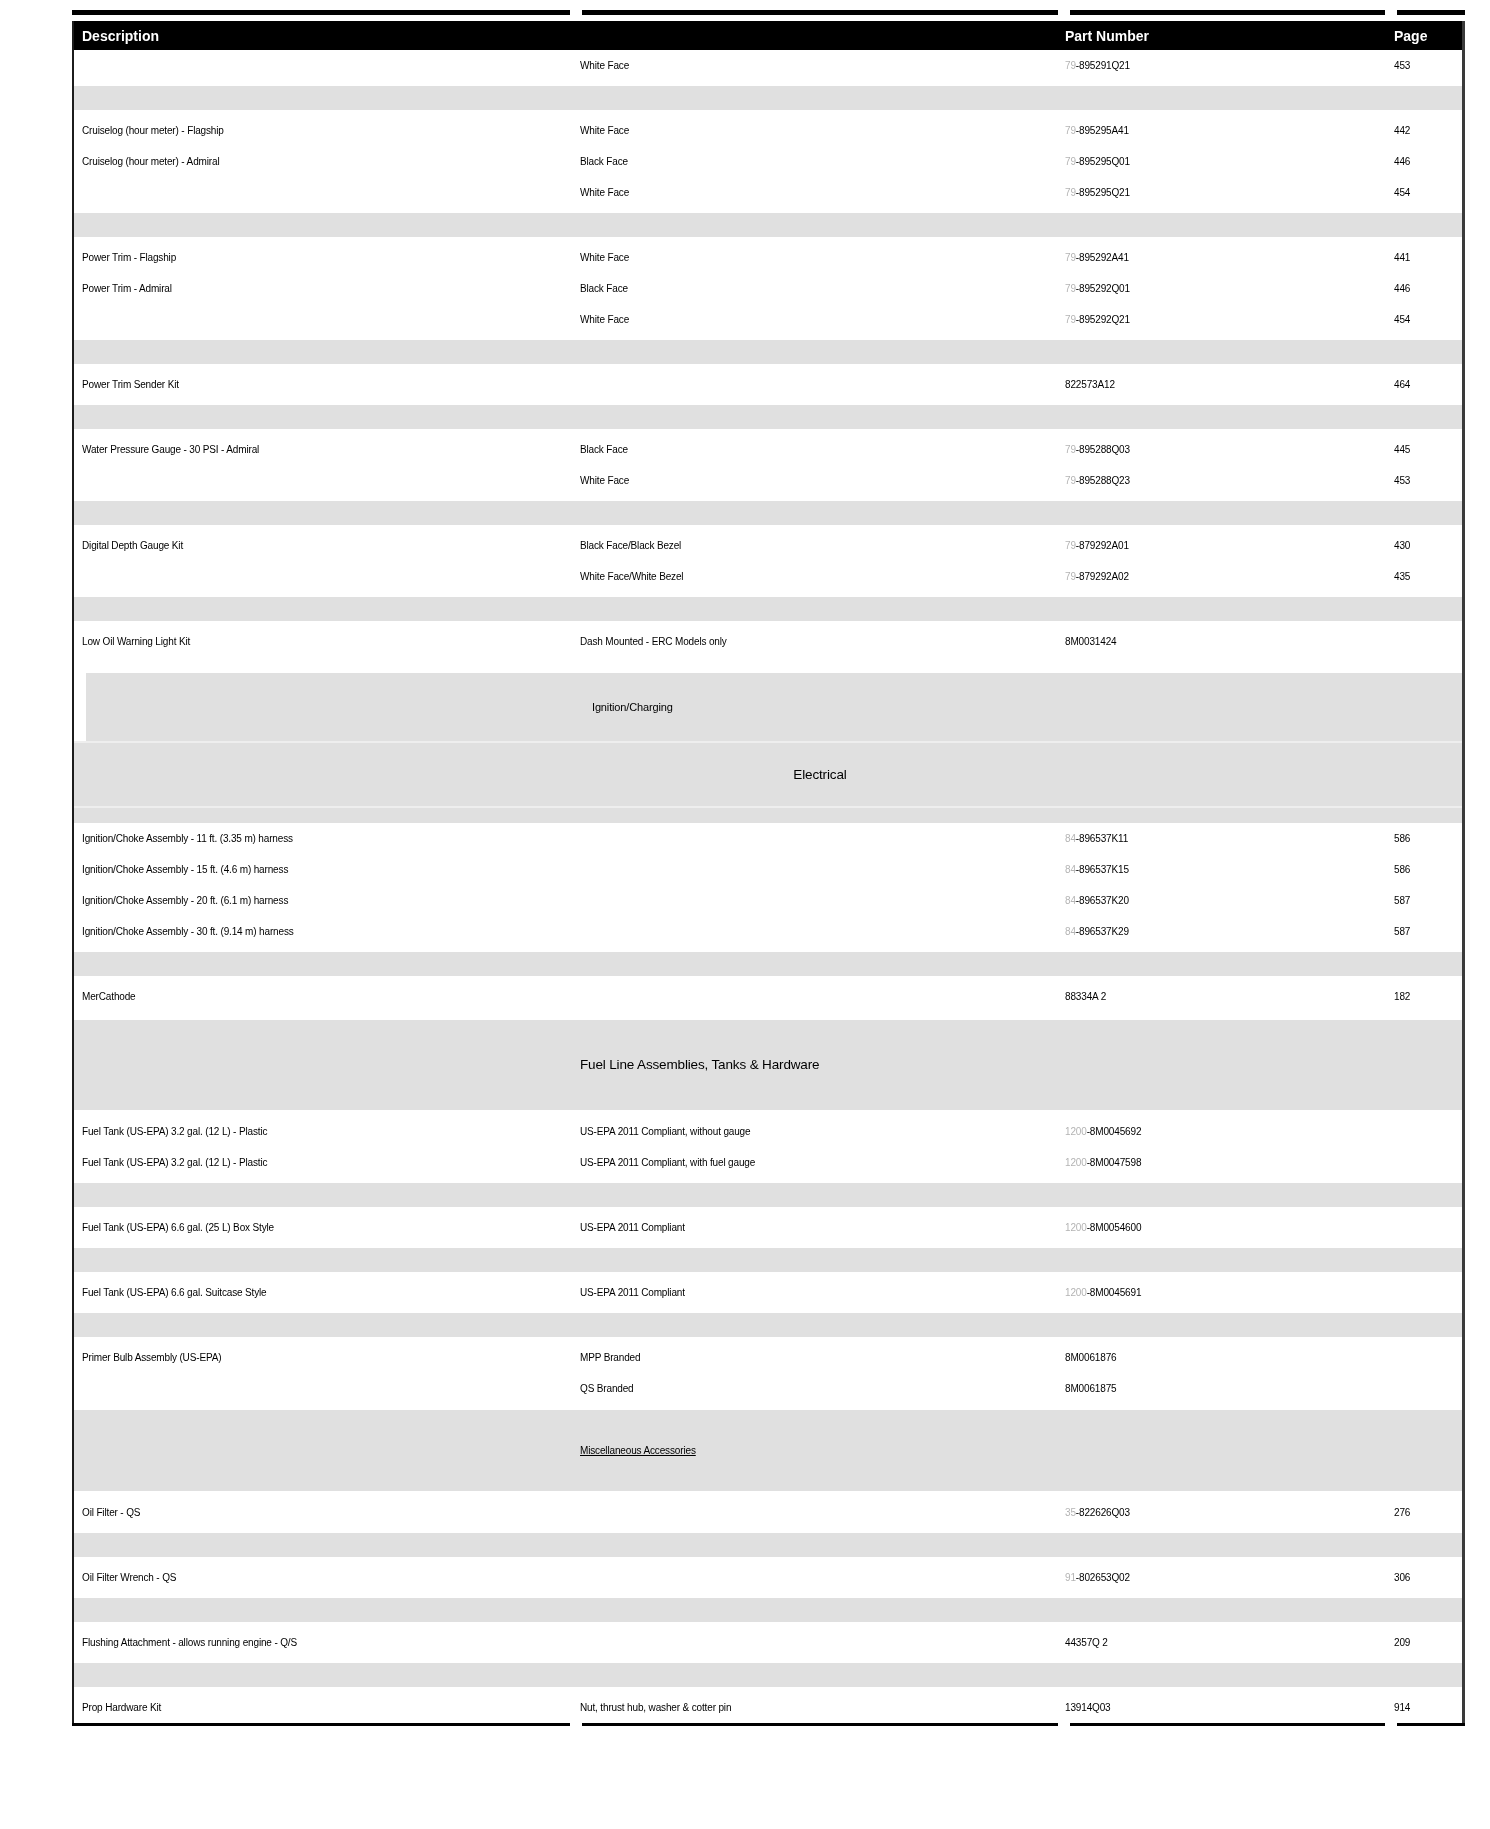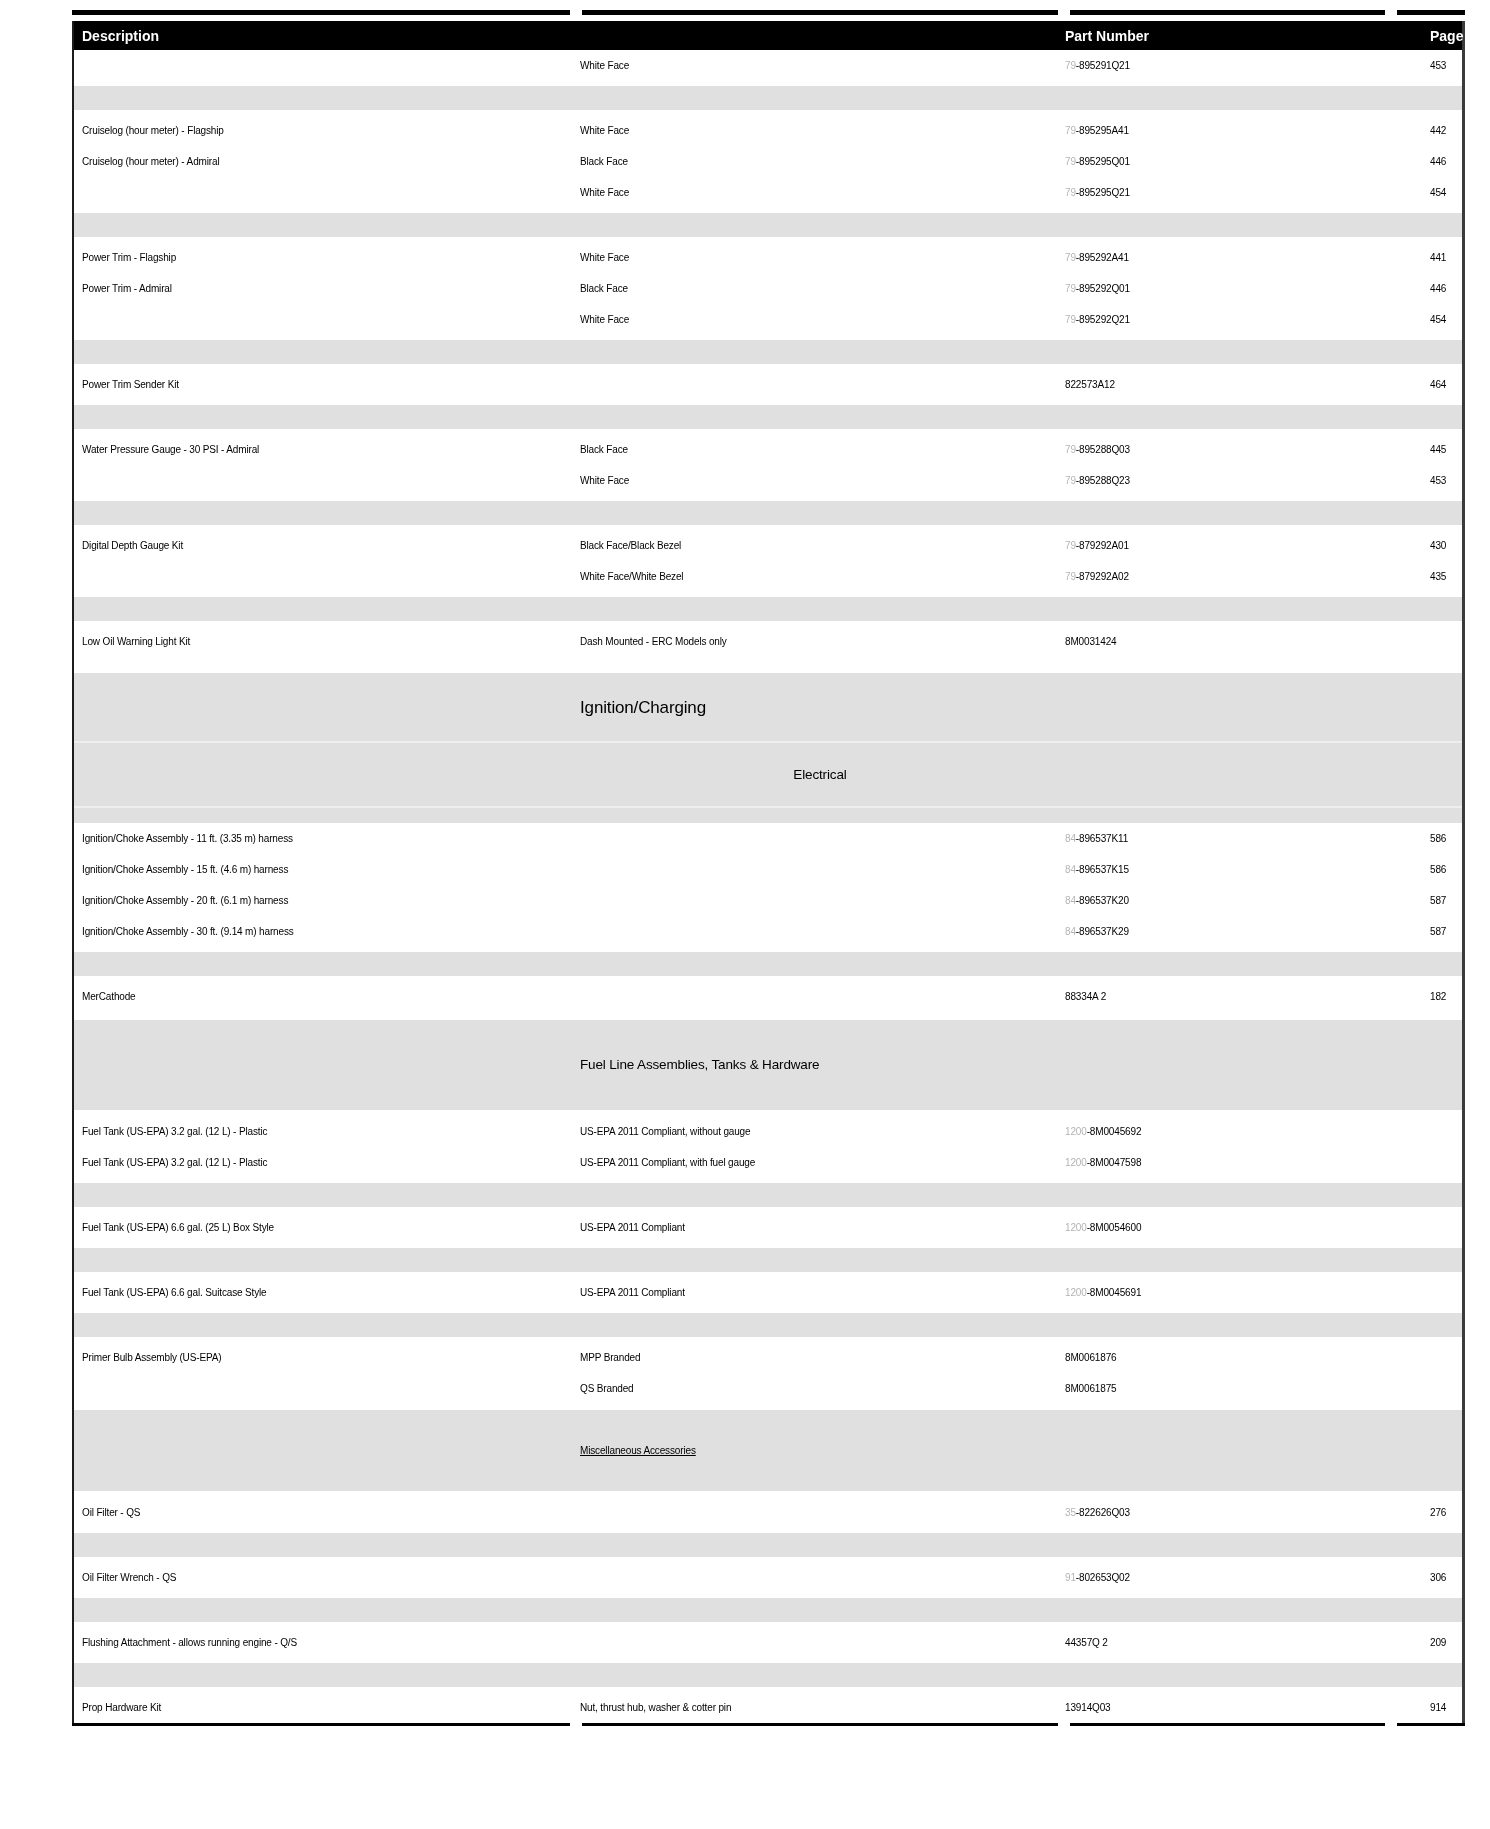--- a/index.html
+++ b/index.html
@@ -15,24 +15,24 @@
   .edge-strip.bottom{height:3px;}
   .gap6{height:6px;}
   .tbl{width:1393px;box-sizing:border-box;border-left:2px solid #1c1c1c;border-right:3px solid #3a3a3a;background:#fff;}
   .row{display:grid;grid-template-columns:498px 488px 327px auto;align-items:center;box-sizing:border-box;}
   .row.header{background:var(--header-bg,#000);color:var(--header-text,#fff);height:29px;font-weight:bold;font-size:14px;}
   .row.data{height:31px;background:#fff;font-size:10px;letter-spacing:-0.15px;}
   .cell{white-space:nowrap;overflow:visible;line-height:1;}
   .c1{padding-left:8px;}
   .c2{padding-left:8px;}
   .c3{padding-left:5px;}
-  .c4{padding-left:7px;margin-left:36px;}
+  .c4{padding-left:7px;}
   .prefix{color:var(--prefix,#b4b4b4);}
   .row.spacer{height:34px;background:var(--band,#e0e0e0);border-top:5px solid #fff;border-bottom:5px solid #fff;}
-  .row.section-lead{height:84px;background:var(--band,#e0e0e0);border-top:16px solid #fff;font-size:17px;letter-spacing:-0.15px;}
+  .row.section-lead{height:84px;background:var(--band,#e0e0e0);border-top:16px solid #fff;font-size:11px;letter-spacing:-0.15px;margin-left:12px;}
   .row.section-follow{height:65px;background:var(--band,#e0e0e0);border-top:2px solid #eeeeee;font-size:13.5px;letter-spacing:-0.15px;text-align:center;}
   .row.section-gap{height:17px;background:var(--band,#e0e0e0);border-top:2px solid #eeeeee;}
   .row.section-band{height:104px;background:var(--band,#e0e0e0);border-top:8px solid #fff;border-bottom:6px solid #fff;font-size:13.5px;letter-spacing:-0.15px;}
   .row.section-band2{height:93px;background:var(--band,#e0e0e0);border-top:6px solid #fff;border-bottom:6px solid #fff;font-size:10px;letter-spacing:-0.15px;text-decoration:underline;}
 </style>
 </head>
 <body style="--header-bg: #000000; --header-text: #ffffff; --band: #e0e0e0; --prefix: #b4b4b4; --text: #000000;">
 
 <div class="sheet">
   <div class="edge-strip top"></div>

